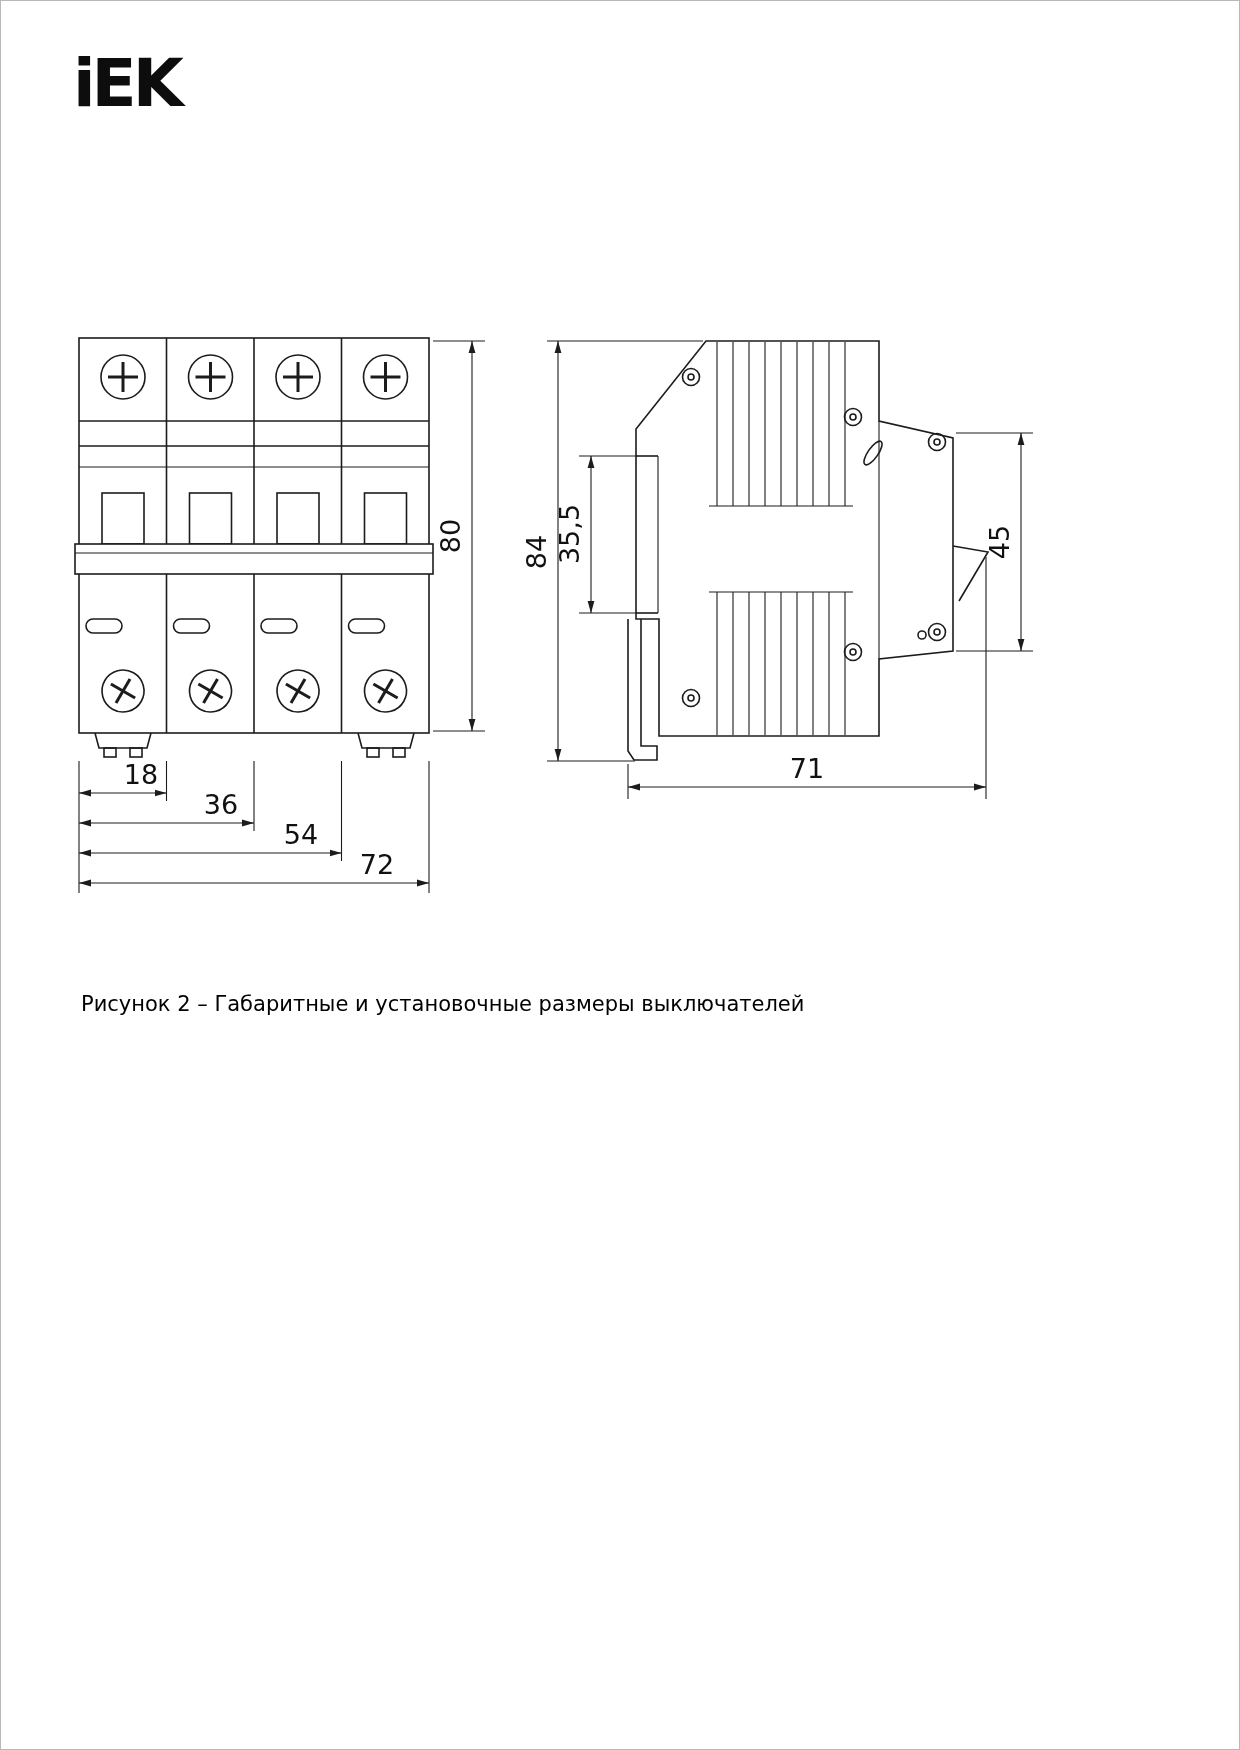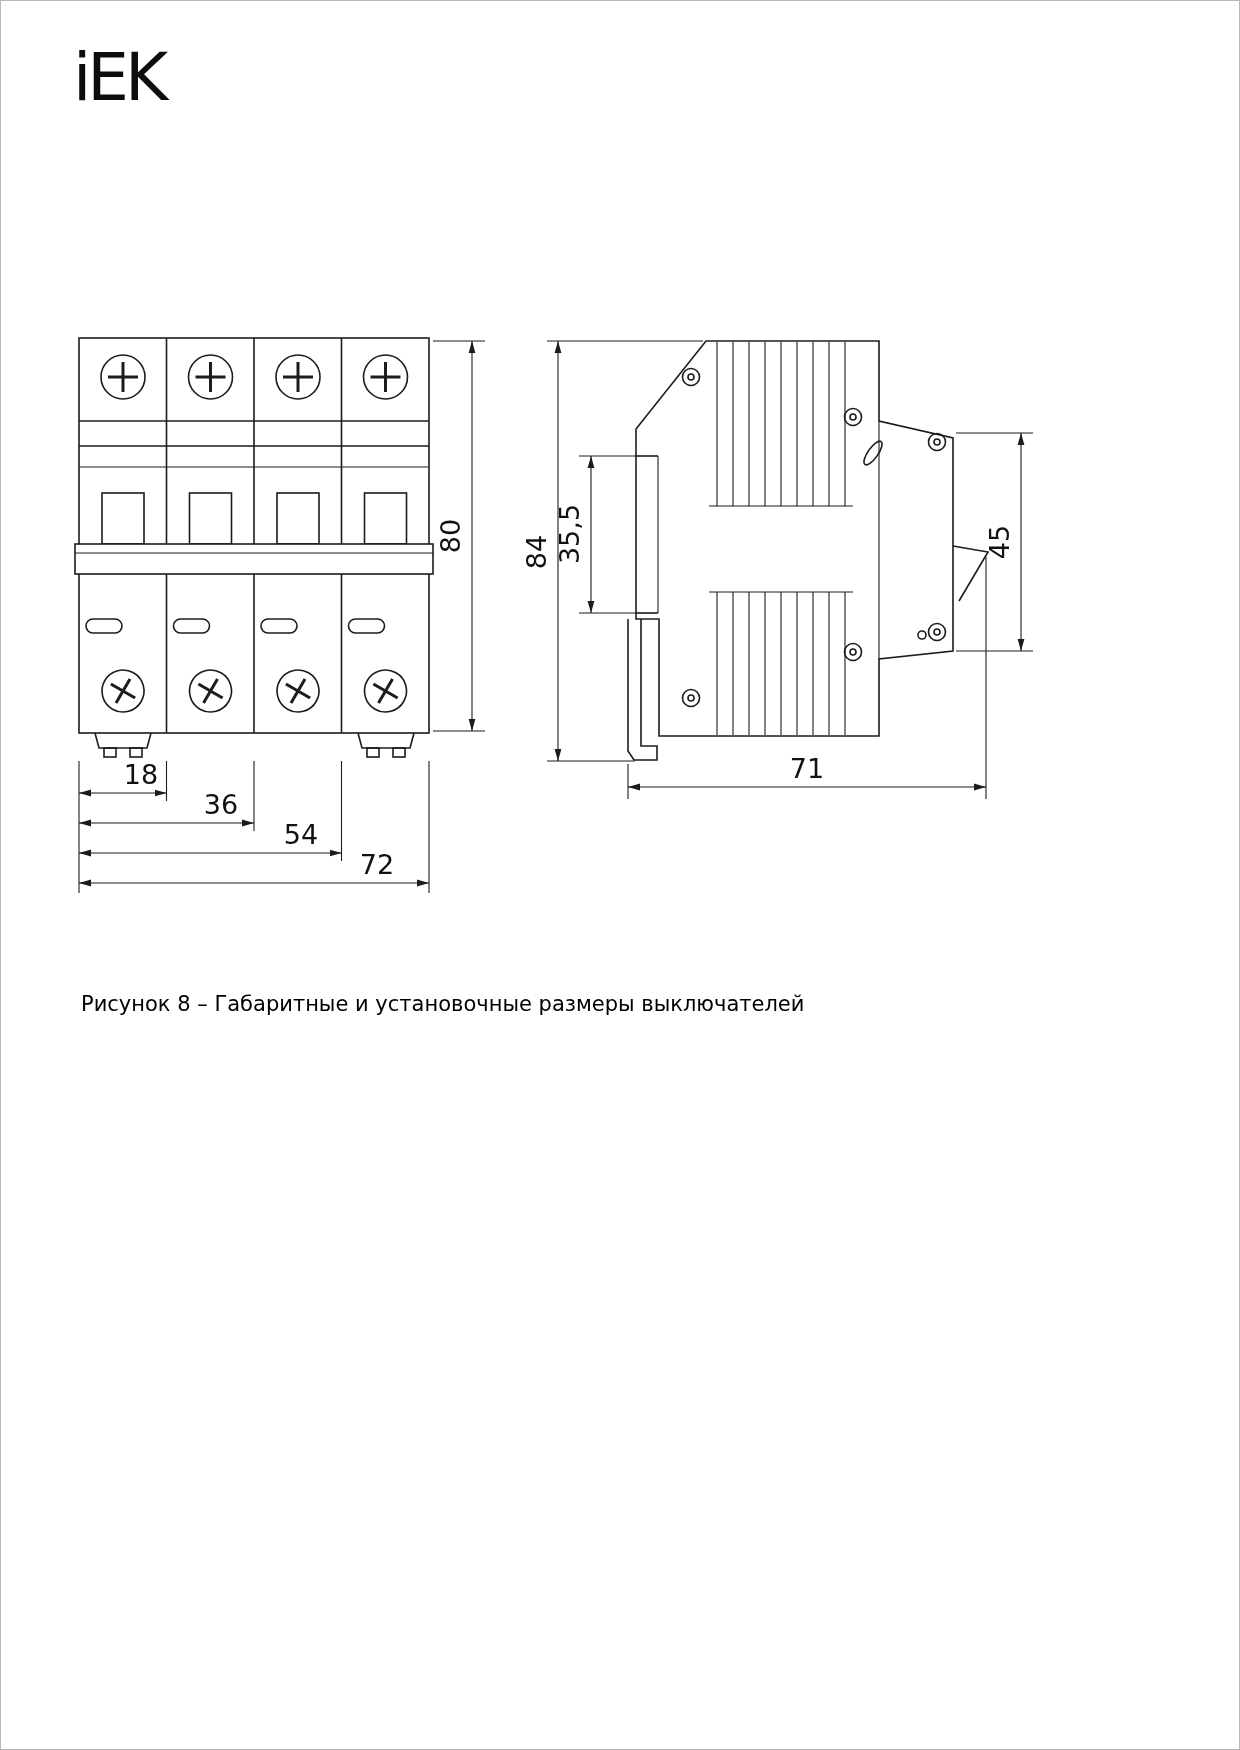--- a/index.html
+++ b/index.html
@@ -6,23 +6,23 @@
   .page{
     position:relative;
     width:1240px;height:1750px;
     background:#ffffff;
     border:1px solid #b8b8b8;
     box-sizing:border-box;
     font-family:"DejaVu Sans", sans-serif;
     overflow:hidden;
   }
   .logo{
-    position:absolute;top:44px;left:72px;
+    position:absolute;top:50px;left:72px;
     font-family:"DejaVu Sans", sans-serif;
-    font-weight:normal;font-size:66px;letter-spacing:-4px;
+    font-weight:bold;font-size:66px;letter-spacing:-4px;
     color:#0d0d0d;line-height:1;
   }
   .caption{
     position:absolute;top:991px;left:80px;
     font-size:21px;color:#000;
   }
   svg.drawing{position:absolute;top:0;left:0;}
   .ln{stroke:#1c1c1c;fill:none;stroke-width:1.6;stroke-linecap:butt;}
   .thin{stroke-width:1.1;}
   .dimln{stroke:#1c1c1c;fill:none;stroke-width:1.1;}
@@ -205,15 +205,15 @@
       <line x1="985" y1="556" x2="985" y2="798"></line>
       <line x1="627" y1="786" x2="985" y2="786" marker-start="url(#arw)" marker-end="url(#arw)"></line>
     </g>
 
     <text class="dim" x="545" y="551" transform="rotate(-90 545 551)">84</text>
     <text class="dim" x="578" y="533" transform="rotate(-90 578 533)">35,5</text>
     <text class="dim" x="1008" y="541" transform="rotate(-90 1008 541)">45</text>
     <text class="dim" x="806" y="777">71</text>
   </svg>
 
-  <div class="caption">Рисунок 8 – Габаритные и установочные размеры выключателей</div>
+  <div class="caption">Рисунок 2 – Габаритные и установочные размеры выключателей</div>
 
 </div>
 
 </body></html>

